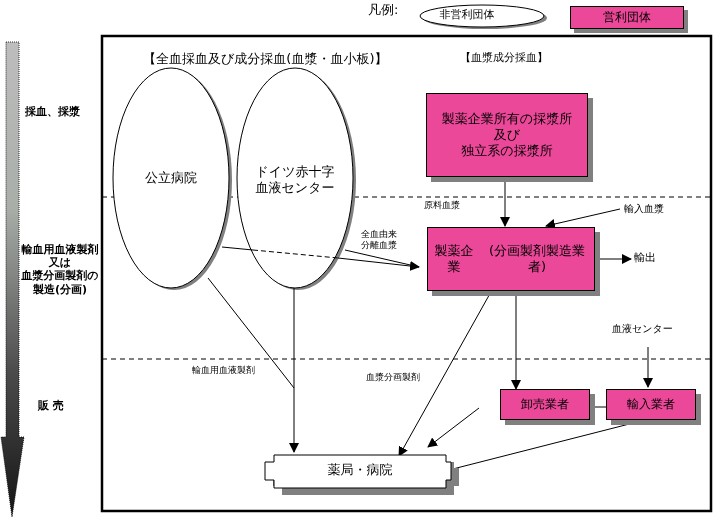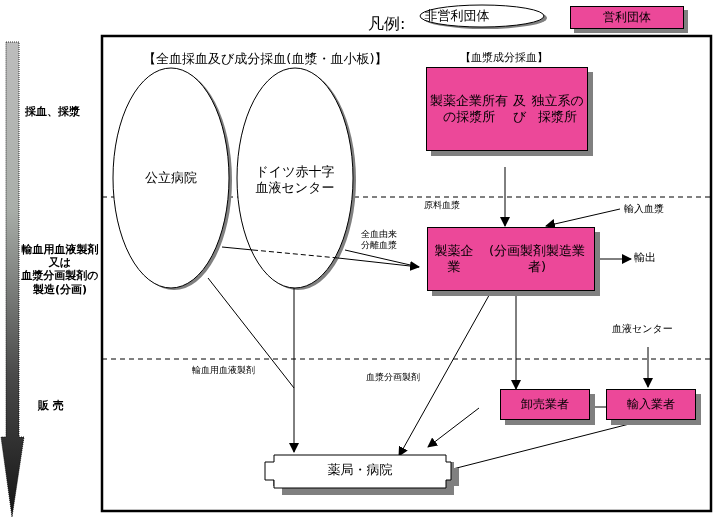--- a/index.html
+++ b/index.html
@@ -69,22 +69,22 @@
   <line x1="645" y1="420" x2="441" y2="472" stroke="#000" marker-end="url(#ah)"></line>
 
   <line x1="294" y1="288" x2="294" y2="452" stroke="#000" marker-end="url(#ah)"></line>
 
   <line x1="208" y1="278" x2="294" y2="388" stroke="#000"></line>
 
   <path d="M278,458 L450,458 L450,464 L455,464 L455,482 L450,482 L450,491 L278,491 L278,482 L269,482 L269,464 L278,464 Z" fill="#808080" transform="translate(4,4)"></path>
   <path d="M274,455 L446,455 L446,462 L451,462 L451,480 L446,480 L446,488 L274,488 L274,480 L265,480 L265,462 L274,462 Z" fill="#fff" stroke="#000" stroke-width="1"></path>
 </svg>
 
-<div class="txt" style="left:368px; top:15px; font-size:16px;">凡例:</div>
-<div class="txt center" style="left:395px; top:9px; width:124px; font-size:13px;">非営利団体</div>
+<div class="txt" style="left:368px; top:3px; font-size:13px;">凡例:</div>
+<div class="txt center" style="left:405px; top:9px; width:124px; font-size:11px;">非営利団体</div>
 <div class="box" style="left:570px; top:6px; width:112px; height:21px; font-size:12px; box-shadow:4px 4px 0 #808080;">
   <span>営利団体</span>
 </div>
 
 <div class="txt bold" style="left:25px; top:106px; font-size:11px;">採血、採漿</div>
 <div class="txt bold center" style="left:15px; top:243px; width:90px; font-size:11px; line-height:1.2;">
   <div>輸血用血液製剤</div>
   <div>又は</div>
   <div>血漿分画製剤の</div>
   <div>製造(分画)</div>
@@ -93,21 +93,21 @@
 
 <div class="txt" style="left:143px; top:52px; font-size:13px;">【全血採血及び成分採血(血漿・血小板)】</div>
 <div class="txt" style="left:460px; top:52px; font-size:11px;">【血漿成分採血】</div>
 
 <div class="txt center" style="left:121px; top:171px; width:100px; font-size:13px;">公立病院</div>
 <div class="txt center" style="left:245px; top:164px; width:100px; font-size:13px; line-height:1.25;">
   <div>ドイツ赤十字</div>
   <div>血液センター</div>
 </div>
 
-<div class="box" style="left:426px; top:67px; width:160px; height:82px; font-size:13px; flex-direction:row;">
+<div class="box" style="left:426px; top:93px; width:160px; height:82px; font-size:13px; flex-direction:column;">
   <div>製薬企業所有の採漿所</div>
   <div>及び</div>
   <div>独立系の採漿所</div>
 </div>
 
 <div class="box" style="left:427px; top:227px; width:166px; height:62px; font-size:13px; flex-direction:row;">
   <div>製薬企業</div>
   <div>(分画製剤製造業者)</div>
 </div>
 

